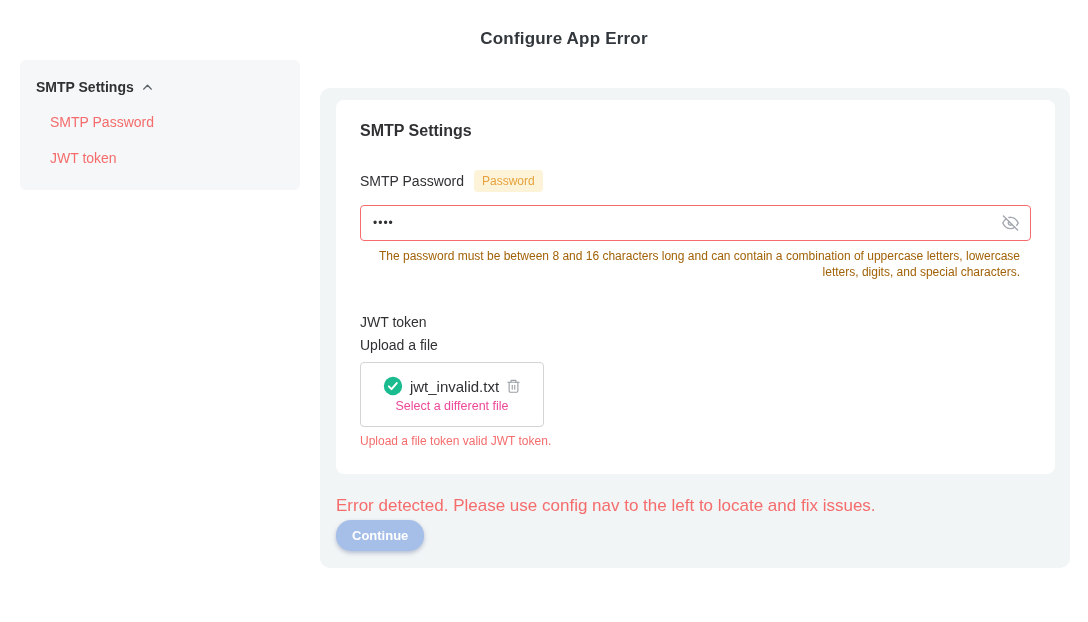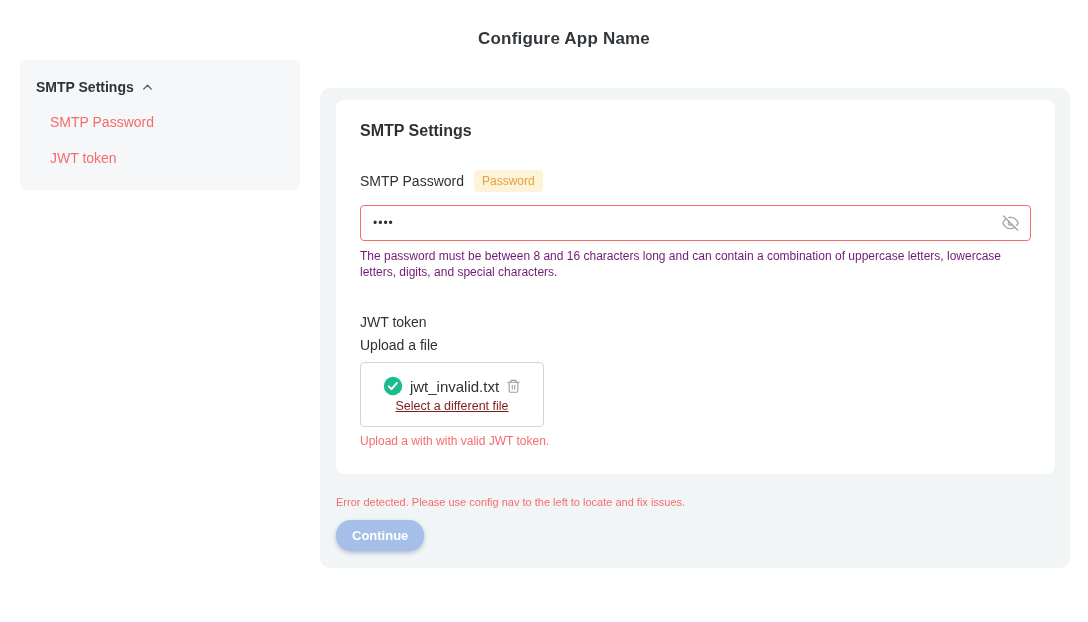--- a/index.html
+++ b/index.html
@@ -65,60 +65,61 @@
     padding: 0 36px 0 12px;
     font-size: 12px; letter-spacing: 1px;
     color: #303133; background: #fff;
     outline: none; font-family: inherit;
   }
   .eye-btn {
     position: absolute; right: 10px; top: 50%; transform: translateY(-50%);
     background: none; border: none; padding: 2px; cursor: pointer; line-height: 0;
   }
   .helper {
-    margin-top: 7px; font-size: 12px; line-height: 16px; color: #701a75;
+    margin-top: 7px; font-size: 12px; line-height: 16px; color: #a16207;
     max-width: 660px;
+    text-align: right;
   }
   .jwt-label { margin-top: 34px; font-size: 14px; color: #303133; }
   .upload-label { margin-top: 7px; font-size: 14px; color: #303133; }
   .upload-box {
     margin-top: 9px;
     width: 184px; height: 65px;
     border: 1px solid #d4d4d4; border-radius: 4px;
     display: flex; flex-direction: column; align-items: center; justify-content: center;
     gap: 3px;
     background: #fff;
     text-align: center;
   }
   .file-row { display: flex; align-items: center; gap: 7px; }
   .file-row svg { display: block; }
   .file-name { font-size: 15px; color: #303133; }
   .trash-btn { background: none; border: none; padding: 0; cursor: pointer; line-height: 0; }
   .change-link {
-    font-size: 12.5px; color: #7f1d1d; text-decoration: underline; cursor: pointer;
+    font-size: 12.5px; color: #ec4899; cursor: pointer;
   }
   .upload-error { margin-top: 7px; font-size: 12px; color: #f56c6c; }
   .footer-error {
     position: absolute; left: 16px; top: 408px;
-    font-size: 11px; color: #f56c6c;
+    font-size: 17px; color: #f56c6c;
   }
   .continue-btn {
     position: absolute; left: 16px; top: 432px;
     background: #a5bfe9; color: #ffffff;
     font-size: 13px; font-weight: bold; font-family: inherit;
     border: none; border-radius: 15px;
     padding: 8px 16px;
     box-shadow: 0 2px 4px rgba(100, 120, 160, 0.45);
     cursor: not-allowed;
   }
 </style>
 </head>
 <body>
 
-<div class="page-title">Configure App Name</div>
+<div class="page-title">Configure App Error</div>
 
 <nav class="sidebar">
   <div class="sidebar-header">
     <span>SMTP Settings</span>
     <span>
       <svg width="13" height="13" viewBox="0 0 24 24" fill="none" stroke="#5a5e66" stroke-width="2.6" stroke-linecap="round" stroke-linejoin="round">
           <polyline points="5 15 12 8 19 15"></polyline>
         </svg>
     </span>
   </div>
@@ -170,19 +171,19 @@
                 <path d="M8 6V4a1 1 0 0 1 1-1h6a1 1 0 0 1 1 1v2"></path>
                 <path d="M19 6v14a2 2 0 0 1-2 2H7a2 2 0 0 1-2-2V6"></path>
                 <line x1="10" y1="11" x2="10" y2="17"></line>
                 <line x1="14" y1="11" x2="14" y2="17"></line>
               </svg>
           </span>
         </button>
       </div>
       <a class="change-link">Select a different file</a>
     </div>
-    <div class="upload-error">Upload a with with valid JWT token.</div>
+    <div class="upload-error">Upload a file token valid JWT token.</div>
   </div>
 
   <div class="footer-error">Error detected. Please use config nav to the left to locate and fix issues.</div>
   <button class="continue-btn" disabled="">Continue</button>
 
 </section>
 
 </body></html>

